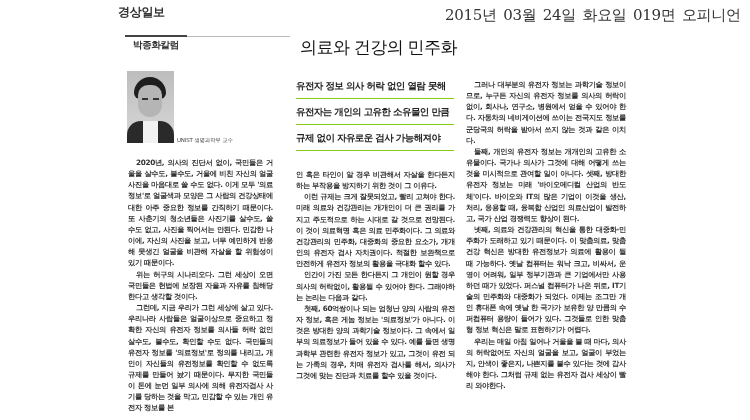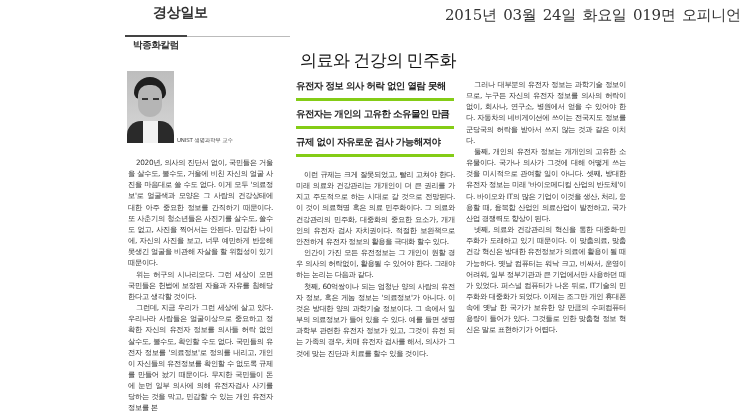--- a/index.html
+++ b/index.html
@@ -3,41 +3,41 @@
 <meta charset="utf-8">
 <style>
   html, body { margin: 0; padding: 0; }
   body {
     width: 750px; height: 420px; overflow: hidden; background: #ffffff;
     font-family: "DejaVu Sans", sans-serif; color: #222;
     position: relative;
   }
   .masthead {
     position: absolute; left: 118px; top: 4px;
-    font-size: 14px; font-weight: bold; color: #333; letter-spacing: -0.3px; margin-left: 35px;
+    font-size: 12px; font-weight: bold; color: #333; letter-spacing: -0.3px;
   }
   .dateline {
     position: absolute; left: 445px; top: 6px;
     font-family: "DejaVu Serif", serif; font-size: 15px; color: #333;
     word-spacing: 2px; letter-spacing: -0.3px;
   }
   .column-rule {
     position: absolute; left: 125px; top: 36px; width: 165px; height: 1px;
     background: #bbb;
   }
   .column-rule .accent {
     position: absolute; left: 0; top: -1px; width: 62px; height: 2px; background: #444;
   }
   .column-name {
     position: absolute; left: 133px; top: 39px;
     font-size: 9.5px; font-weight: bold; color: #333; letter-spacing: -0.3px; text-align: right;
   }
   .headline {
-    position: absolute; left: 300px; top: 49px;
-    font-family: Liberation Serif, serif; font-size: 17px; color: #111;
+    position: absolute; left: 300px; top: 36px;
+    font-family: Liberation Sans, sans-serif; font-size: 17px; color: #111;
     letter-spacing: -0.5px;
   }
   .photo {
     position: absolute; left: 127px; top: 71px; width: 47px; height: 72px;
     background: linear-gradient(180deg, #bdbdbd 0%, #d8d8d8 100%);
     overflow: hidden;
   }
   .photo .hair {
     position: absolute; left: 7px; top: 6px; width: 32px; height: 22px;
     background: #1e1e1e; border-radius: 16px 16px 6px 6px;
@@ -59,28 +59,28 @@
   }
   .author-title {
     position: absolute; left: 177px; top: 137px;
     font-size: 5.5px; color: #444; letter-spacing: -0.2px;
   }
   .subheads {
     position: absolute; left: 296px; top: 80px; width: 158px;
   }
   .subhead {
     font-family: "DejaVu Serif", serif; font-size: 9.5px; font-weight: bold; color: #222;
-    padding: 0 0 5px 0; margin-bottom: 7px; border-bottom: 3px solid #84cc16;
+    padding: 0 0 5px 0; margin-bottom: 7px; border-bottom: 1px solid #84cc16;
     letter-spacing: -0.6px; white-space: nowrap;
   }
   .col {
     position: absolute; font-size: 7.3px; line-height: 11.15px; color: #333;
     text-align: justify; letter-spacing: -0.35px;
   }
-  .col p { margin: 0; text-indent: 8px; }
+  .col p { margin: 0; text-indent: 8px; font-weight: bold; }
   .col p.cont { text-indent: 0; }
   .col1 { left: 128px; top: 157px; width: 145px; }
   .col2 { left: 296px; top: 169px; width: 159px; }
   .col3 { left: 466px; top: 79px; width: 160px; }
 </style>
 </head>
 <body>
 
 <div class="masthead">경상일보</div>
 <div class="dateline">2015년 03월 24일 화요일 019면 오피니언</div>
@@ -107,22 +107,24 @@
   <div class="subhead">규제 없이 자유로운 검사 가능해져야</div>
 </div>
 
 <div class="col col1">
   <p>2020년, 의사의 진단서 없이, 국민들은 거울을 살수도, 볼수도, 거울에 비친 자신의 얼굴 사진을 마음대로 쓸 수도 없다. 이게 모두 '의료정보'로 얼굴색과 모양은 그 사람의 건강상태에 대한 아주 중요한 정보를 간직하기 때문이다. 또 사춘기의 청소년들은 사진기를 살수도, 쓸수도 없고, 사진을 찍어서는 안된다. 민감한 나이에, 자신의 사진을 보고, 너무 예민하게 반응해 못생긴 얼굴을 비관해 자살을 할 위험성이 있기 때문이다.</p>
   <p>위는 허구의 시나리오다. 그런 세상이 오면 국민들은 헌법에 보장된 자율과 자유를 침해당한다고 생각할 것이다.</p>
   <p>그런데, 지금 우리가 그런 세상에 살고 있다. 우리나라 사람들은 얼굴이상으로 중요하고 정확한 자신의 유전자 정보를 의사들 허락 없인 살수도, 볼수도, 확인할 수도 없다. 국민들의 유전자 정보를 '의료정보'로 정의를 내리고, 개인이 자신들의 유전정보를 확인할 수 없도록 규제를 만들어 놨기 때문이다. 무지한 국민들이 돈에 눈먼 일부 의사에 의해 유전자검사 사기를 당하는 것을 막고, 민감할 수 있는 개인 유전자 정보를 본</p>
 </div>
 
 <div class="col col2">
+  <p class="cont">인 혹은 타인이 알 경우 비관해서 자살을 한다든지 하는 부작용을 방지하기 위한 것이 그 이유다.</p>
   <p>이런 규제는 크게 잘못되었고, 빨리 고쳐야 한다. 미래 의료와 건강관리는 개개인이 더 큰 권리를 가지고 주도적으로 하는 시대로 갈 것으로 전망된다. 이 것이 의료혁명 혹은 의료 민주화이다. 그 의료와 건강관리의 민주화, 대중화의 중요한 요소가, 개개인의 유전자 검사 자치권이다. 적절한 보완책으로 안전하게 유전자 정보의 활용을 극대화 할수 있다.</p>
-  <p>인간이 가진 모든 유전정보는 그 개인이 원할 경우 의사의 허락없이, 활용될 수 있어야 한다. 그래야하는 논리는 다음과 같다.</p>
+  <p>인간이 가진 모든 한다든지 그 개인이 원할 경우 의사의 허락없이, 활용될 수 있어야 한다. 그래야하는 논리는 다음과 같다.</p>
   <p>첫째, 60억쌍이나 되는 엄청난 양의 사람의 유전자 정보, 혹은 게놈 정보는 '의료정보'가 아니다. 이 것은 방대한 양의 과학기술 정보이다. 그 속에서 일부의 의료정보가 들어 있을 수 있다. 예를 들면 생명과학부 관련한 유전자 정보가 있고, 그것이 유전 되는 가족의 경우, 치매 유전자 검사를 해서, 의사가 그것에 맞는 진단과 치료를 할수 있을 것이다.</p>
 </div>
 
 <div class="col col3">
   <p>그러나 대부분의 유전자 정보는 과학기술 정보이므로, 누구든 자신의 유전자 정보를 의사의 허락이 없이, 회사나, 연구소, 병원에서 얻을 수 있어야 한다. 자동차의 네비게이션에 쓰이는 전국지도 정보를 군당국의 허락을 받아서 쓰지 않는 것과 같은 이치다.</p>
   <p>둘째, 개인의 유전자 정보는 개개인의 고유한 소유물이다. 국가나 의사가 그것에 대해 어떻게 쓰는 것을 미시적으로 관여할 일이 아니다. 셋째, 방대한 유전자 정보는 미래 '바이오메디컬 산업의 반도체'이다. 바이오와 IT의 많은 기업이 이것을 생산, 처리, 응용할 때, 융복합 산업인 의료산업이 발전하고, 국가 산업 경쟁력도 향상이 된다.</p>
   <p>넷째, 의료와 건강관리의 혁신을 통한 대중화·민주화가 도래하고 있기 때문이다. 이 맞춤의료, 맞춤건강 혁신은 방대한 유전정보가 의료에 활용이 될 때 가능하다. 옛날 컴퓨터는 워낙 크고, 비싸서, 운영이 어려워, 일부 정부기관과 큰 기업에서만 사용하던 때가 있었다. 퍼스널 컴퓨터가 나온 뒤로, IT기술의 민주화와 대중화가 되었다. 이제는 조그만 개인 휴대폰 속에 옛날 한 국가가 보유한 양 만큼의 수퍼컴퓨터 용량이 들어가 있다. 그것들로 인한 맞춤형 정보 혁신은 말로 표현하기가 어렵다.</p>
+  <p>우리는 매일 아침 일어나 거울을 볼 때 마다, 의사의 허락없어도 자신의 얼굴을 보고, 얼굴이 부었는지, 안색이 좋은지, 나쁜지를 볼수 있다는 것에 감사해야 한다. 그처럼 규제 없는 유전자 검사 세상이 빨리 와야한다.</p>
 </div>
 
 </body></html>

